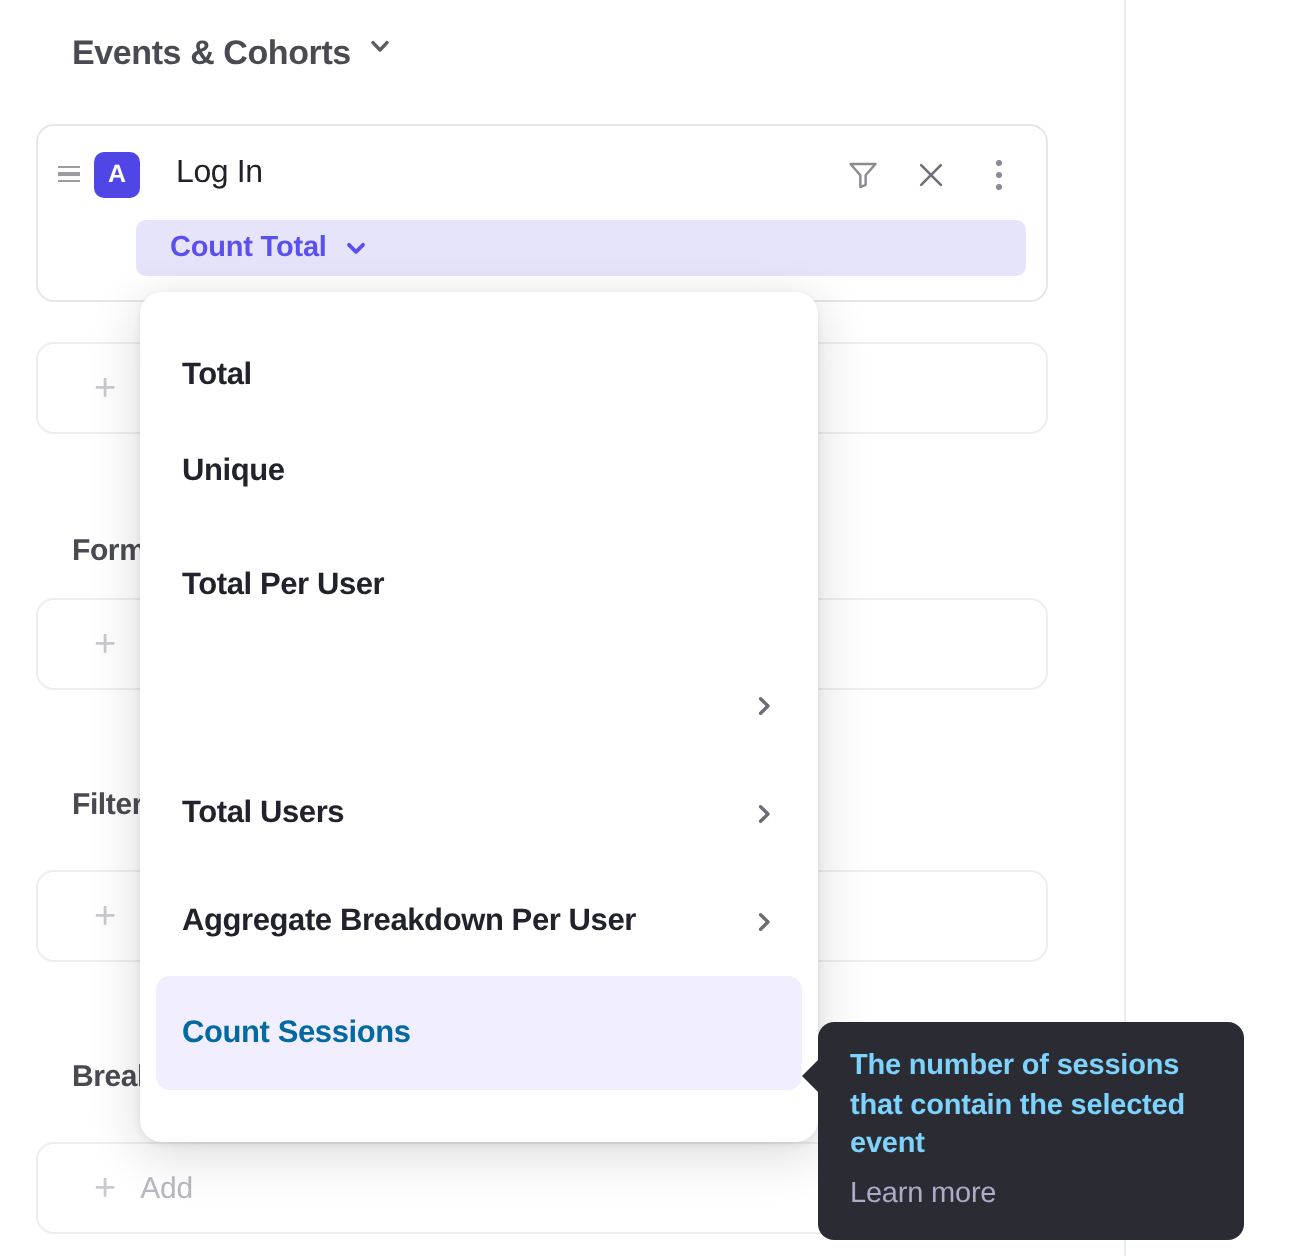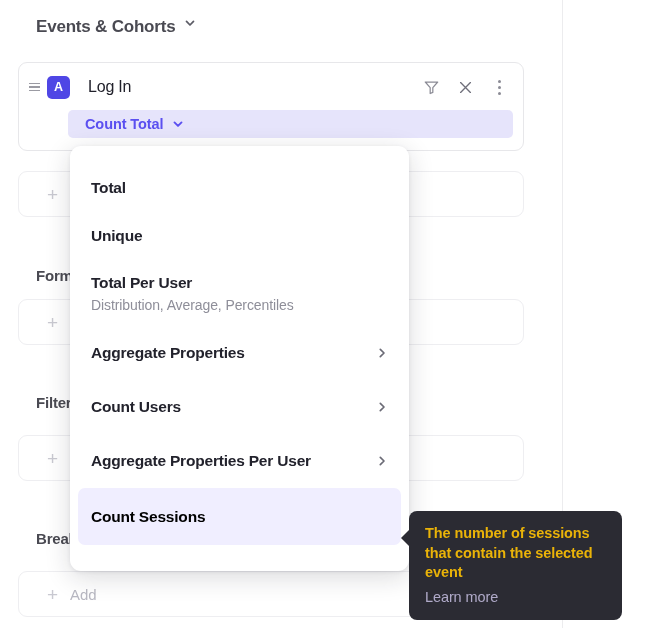--- a/index.html
+++ b/index.html
@@ -244,39 +244,39 @@
   .menu-item .mi-arrow {
     margin-left: auto;
     color: #6b6b76;
     display: flex;
     align-items: center;
   }
   .menu-item.selected {
     background: #f0eeff;
   }
   .menu-item.selected .mi-title {
-    color: #000000;
+    color: #0369a1;
   }
 
   
   .tooltip {
     position: absolute;
     left: 409px;
     top: 511px;
     width: 213px;
     background: #2b2b33;
     border-radius: 8px;
     padding: 13px 16px 14px 16px;
     box-sizing: border-box;
     z-index: 20;
   }
   .tooltip .tt-text {
     font-size: 14.5px;
     font-weight: bold;
-    color: #eab308;
+    color: #7dd3fc;
     line-height: 19.5px;
     letter-spacing: -0.1px;
   }
   .tooltip .tt-link {
     display: inline-block;
     margin-top: 6px;
     font-size: 14.5px;
     color: #b0aac9;
     cursor: pointer;
     letter-spacing: -0.1px;
@@ -376,49 +376,45 @@
 
   <div class="menu-item" style="height:48px">
     <span class="mi-text">
       <span class="mi-title">Unique</span>
     </span>
   </div>
 
   <div class="menu-item" style="height:66px">
     <span class="mi-text">
       <span class="mi-title">Total Per User</span>
-      <span class="mi-sub">Distribution, Average, Percentiles</span>
     </span>
   </div>
 
   <div class="menu-item" style="height:54px">
-    <span class="mi-text">
-      <span class="mi-title">Aggregate Properties</span>
-    </span>
     <span class="mi-arrow">
       <svg viewBox="0 0 12 12" width="12" height="12" fill="none" stroke="#6b6b76" stroke-width="1.7" stroke-linecap="round" stroke-linejoin="round">
           <path d="M4.3 2.4 L8 6 L4.3 9.6"></path>
         </svg>
     </span>
   </div>
 
   <div class="menu-item" style="height:54px">
     <span class="mi-text">
-      <span class="mi-title">Count Users</span>
+      <span class="mi-title">Total Users</span>
     </span>
     <span class="mi-arrow">
       <svg viewBox="0 0 12 12" width="12" height="12" fill="none" stroke="#6b6b76" stroke-width="1.7" stroke-linecap="round" stroke-linejoin="round">
           <path d="M4.3 2.4 L8 6 L4.3 9.6"></path>
         </svg>
     </span>
   </div>
 
   <div class="menu-item" style="height:54px">
     <span class="mi-text">
-      <span class="mi-title">Aggregate Properties Per User</span>
+      <span class="mi-title">Aggregate Breakdown Per User</span>
     </span>
     <span class="mi-arrow">
       <svg viewBox="0 0 12 12" width="12" height="12" fill="none" stroke="#6b6b76" stroke-width="1.7" stroke-linecap="round" stroke-linejoin="round">
           <path d="M4.3 2.4 L8 6 L4.3 9.6"></path>
         </svg>
     </span>
   </div>
 
   <div class="menu-item selected" style="height:57px">
     <span class="mi-text">

